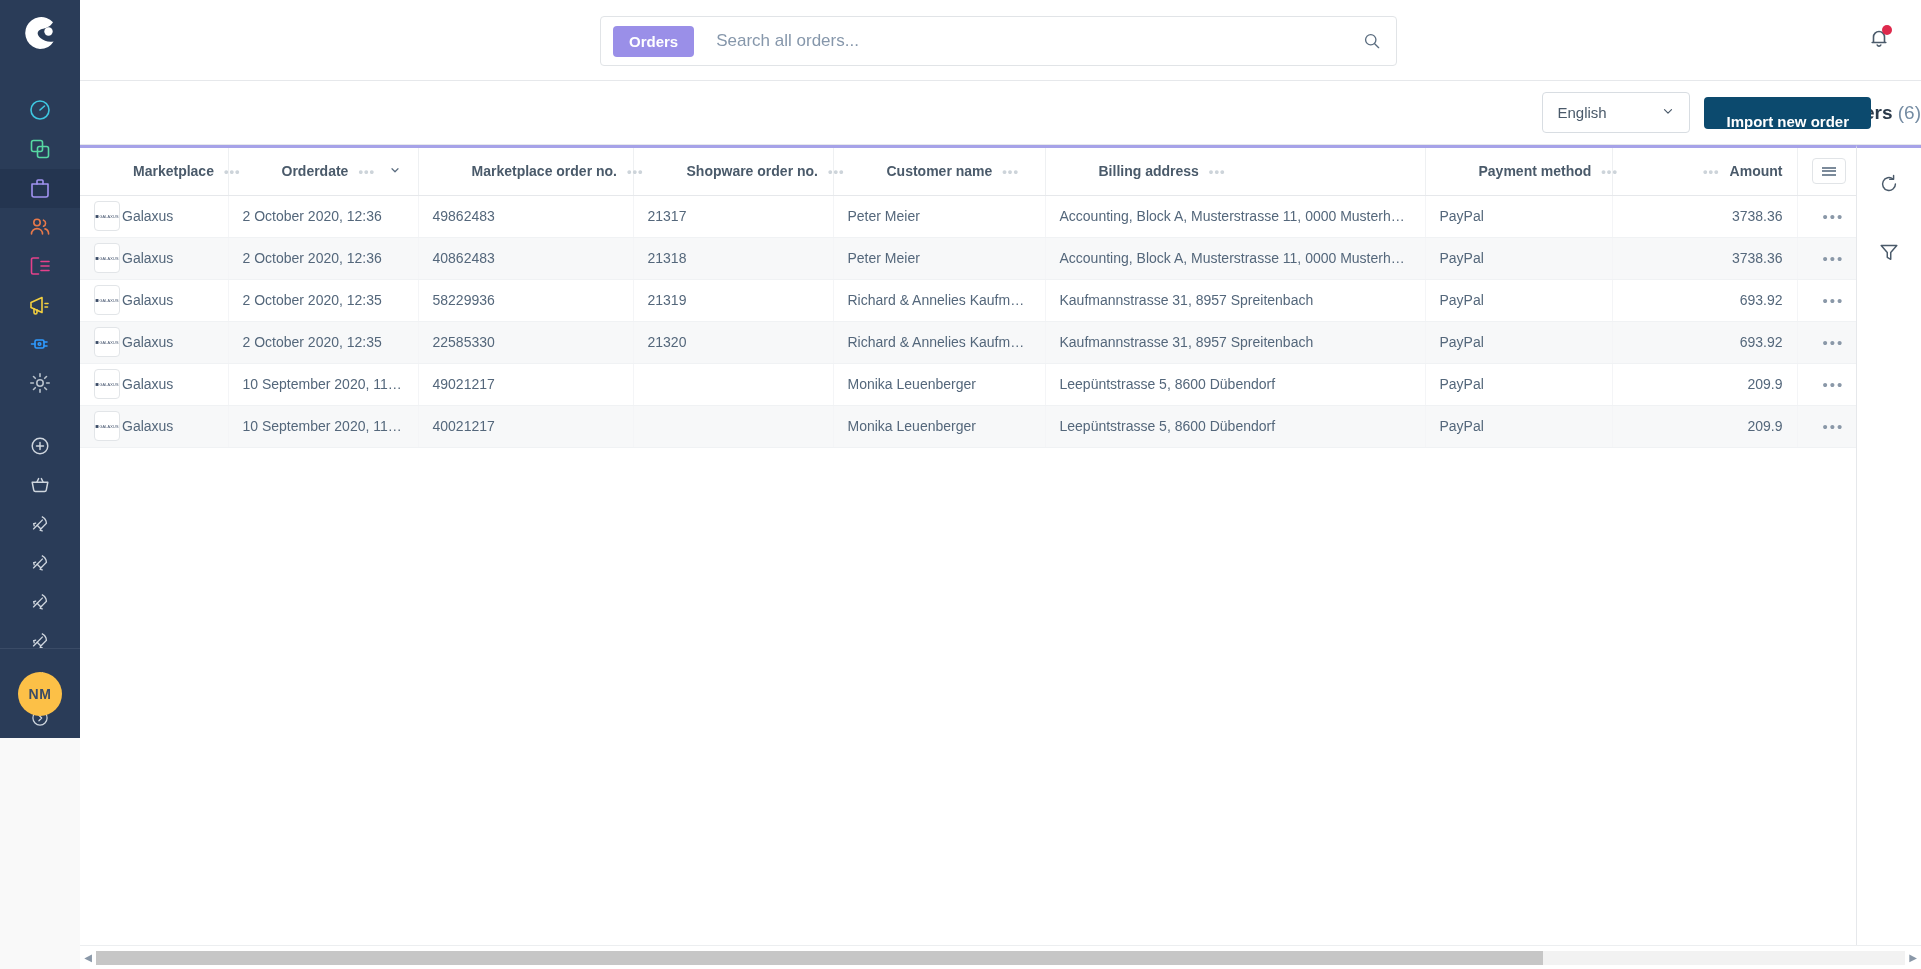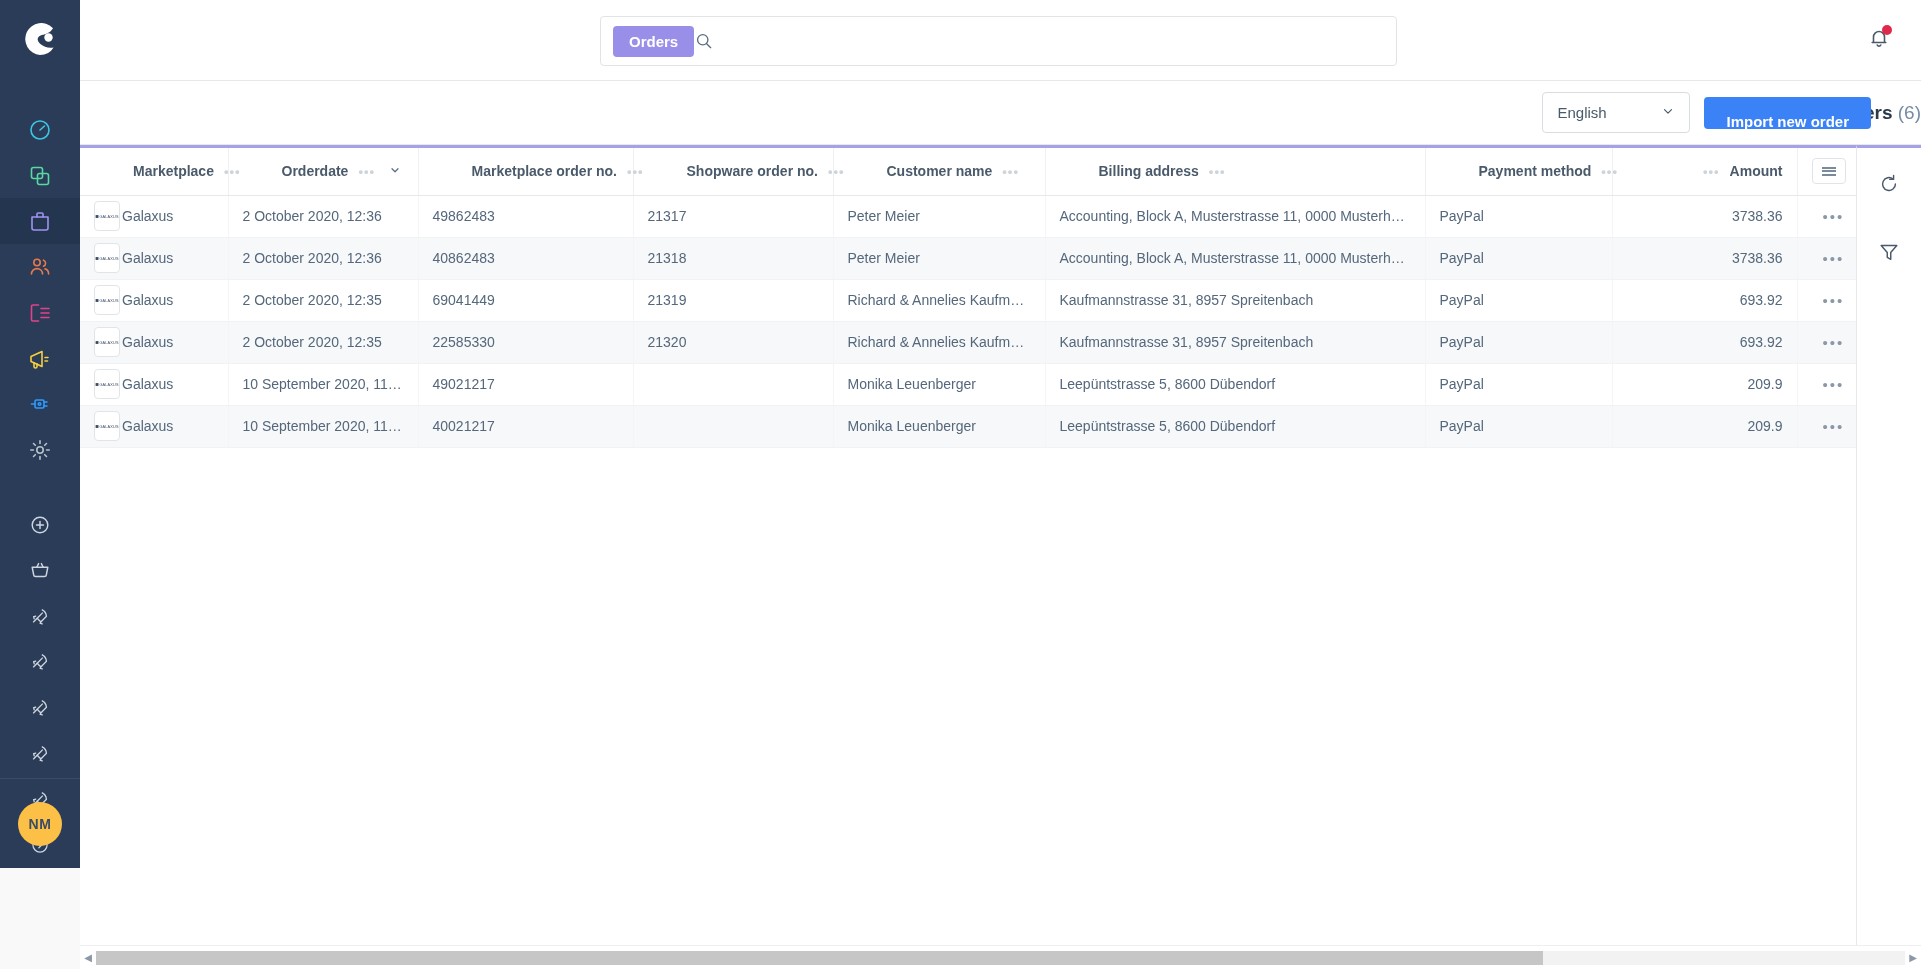--- a/index.html
+++ b/index.html
@@ -6,21 +6,21 @@
   html, body {
     width: 1921px; height: 969px;
     background: #f9f9f9;
     font-family: "Liberation Sans", sans-serif;
     overflow: hidden;
   }
   .app { position: relative; width: 1921px; height: 969px; display: flex; }
 
   
   .sidebar {
-    width: 80px; height: 868px;
+    width: 80px; height: 738px;
     background: #2a3c58;
     display: flex; flex-direction: column; align-items: center;
     flex: 0 0 80px;
     position: relative;
   }
   .logo-wrap {
     height: 82px; width: 80px;
     display: flex; align-items: center; justify-content: center;
   }
   .nav-icon {
@@ -98,21 +98,21 @@
     position: absolute; right: 50px; display: flex; align-items: center; gap: 14px;
   }
   .lang-select {
     width: 148px; height: 41px;
     border: 1px solid #d8dde2; border-radius: 4px; background: #fff;
     display: flex; align-items: center; justify-content: space-between;
     padding: 16px 14px; cursor: pointer;
     font-size: 15px; color: #4a5a6a;
   }
   .primary-btn {
-    height: 29px; background: #3b82f6; color: #fff;
+    height: 29px; background: #0c4a6e; color: #fff;
     border: none; border-radius: 4px; padding: 16px 22px;
     font-size: 15px; font-weight: bold; cursor: pointer;
     font-family: "Liberation Sans", sans-serif;
     white-space: nowrap;
   }
 
   
   .content { flex: 1; position: relative; background: #f9f9f9; min-height:0; }
   .grid-wrap {
     position: absolute; left: 0; top: 0; right: 65px; bottom: 24px;
@@ -348,20 +348,21 @@
     <div class="sidebar-bottom">
       <div class="avatar">NM</div>
     </div>
   </div>
 
   <div class="main">
 
     <div class="topbar">
       <div class="searchbar">
         <div class="search-chip">Orders</div>
+        <input class="search-input" value="" placeholder="Search all orders..." style="">
         <span class="search-go">
           <svg width="20" height="20" viewBox="0 0 24 24" fill="none" stroke="#5a6c7f" stroke-width="1.6">
             <circle cx="10.5" cy="10.5" r="6.2"></circle>
               <path d="M15.2 15.2L20 20" stroke-linecap="round"></path>
           </svg>
         </span>
       </div>
 
       <div class="bell-wrap">
         <span>
@@ -520,21 +521,21 @@
             <tr class="odd">
               <td>
                 <span class="mp-cell">
                   <span class="mp-logo">
                     <span><i class="sq"></i><span>GALAXUS</span></span>
                   </span>
                   <span>Galaxus</span>
                 </span>
               </td>
               <td>2 October 2020, 12:35</td>
-              <td>69041449</td>
+              <td>58229936</td>
               <td>21319</td>
               <td>Richard &amp; Annelies Kaufmann</td>
               <td>Kaufmannstrasse 31, 8957 Spreitenbach</td>
               <td>PayPal</td>
               <td class="num">693.92</td>
               <td class="actions">
                 <span class="row-menu">•••</span>
               </td>
             </tr>
 

